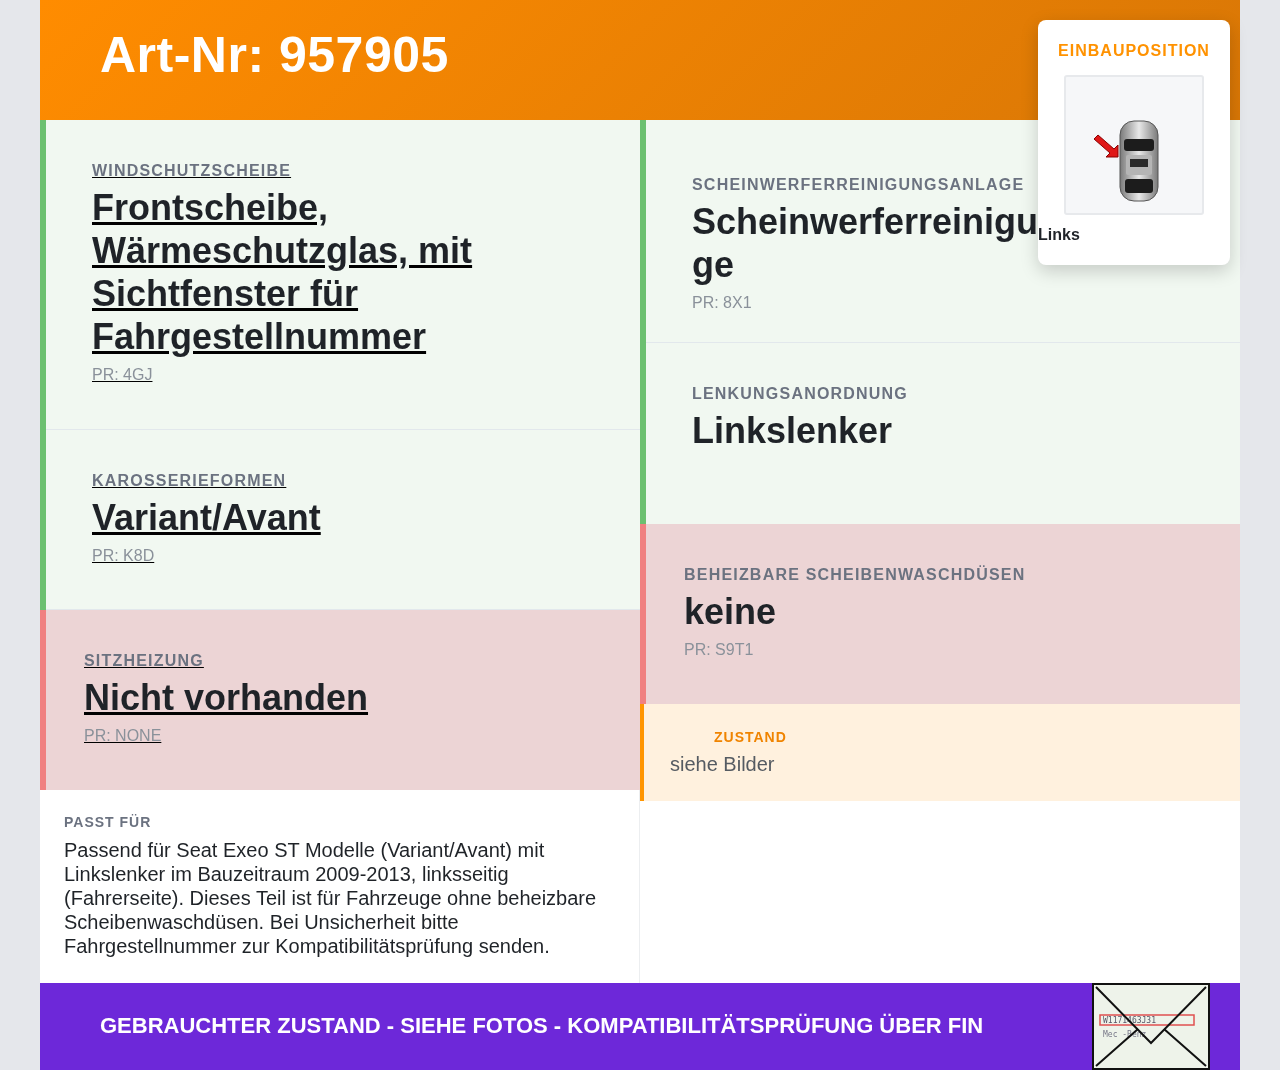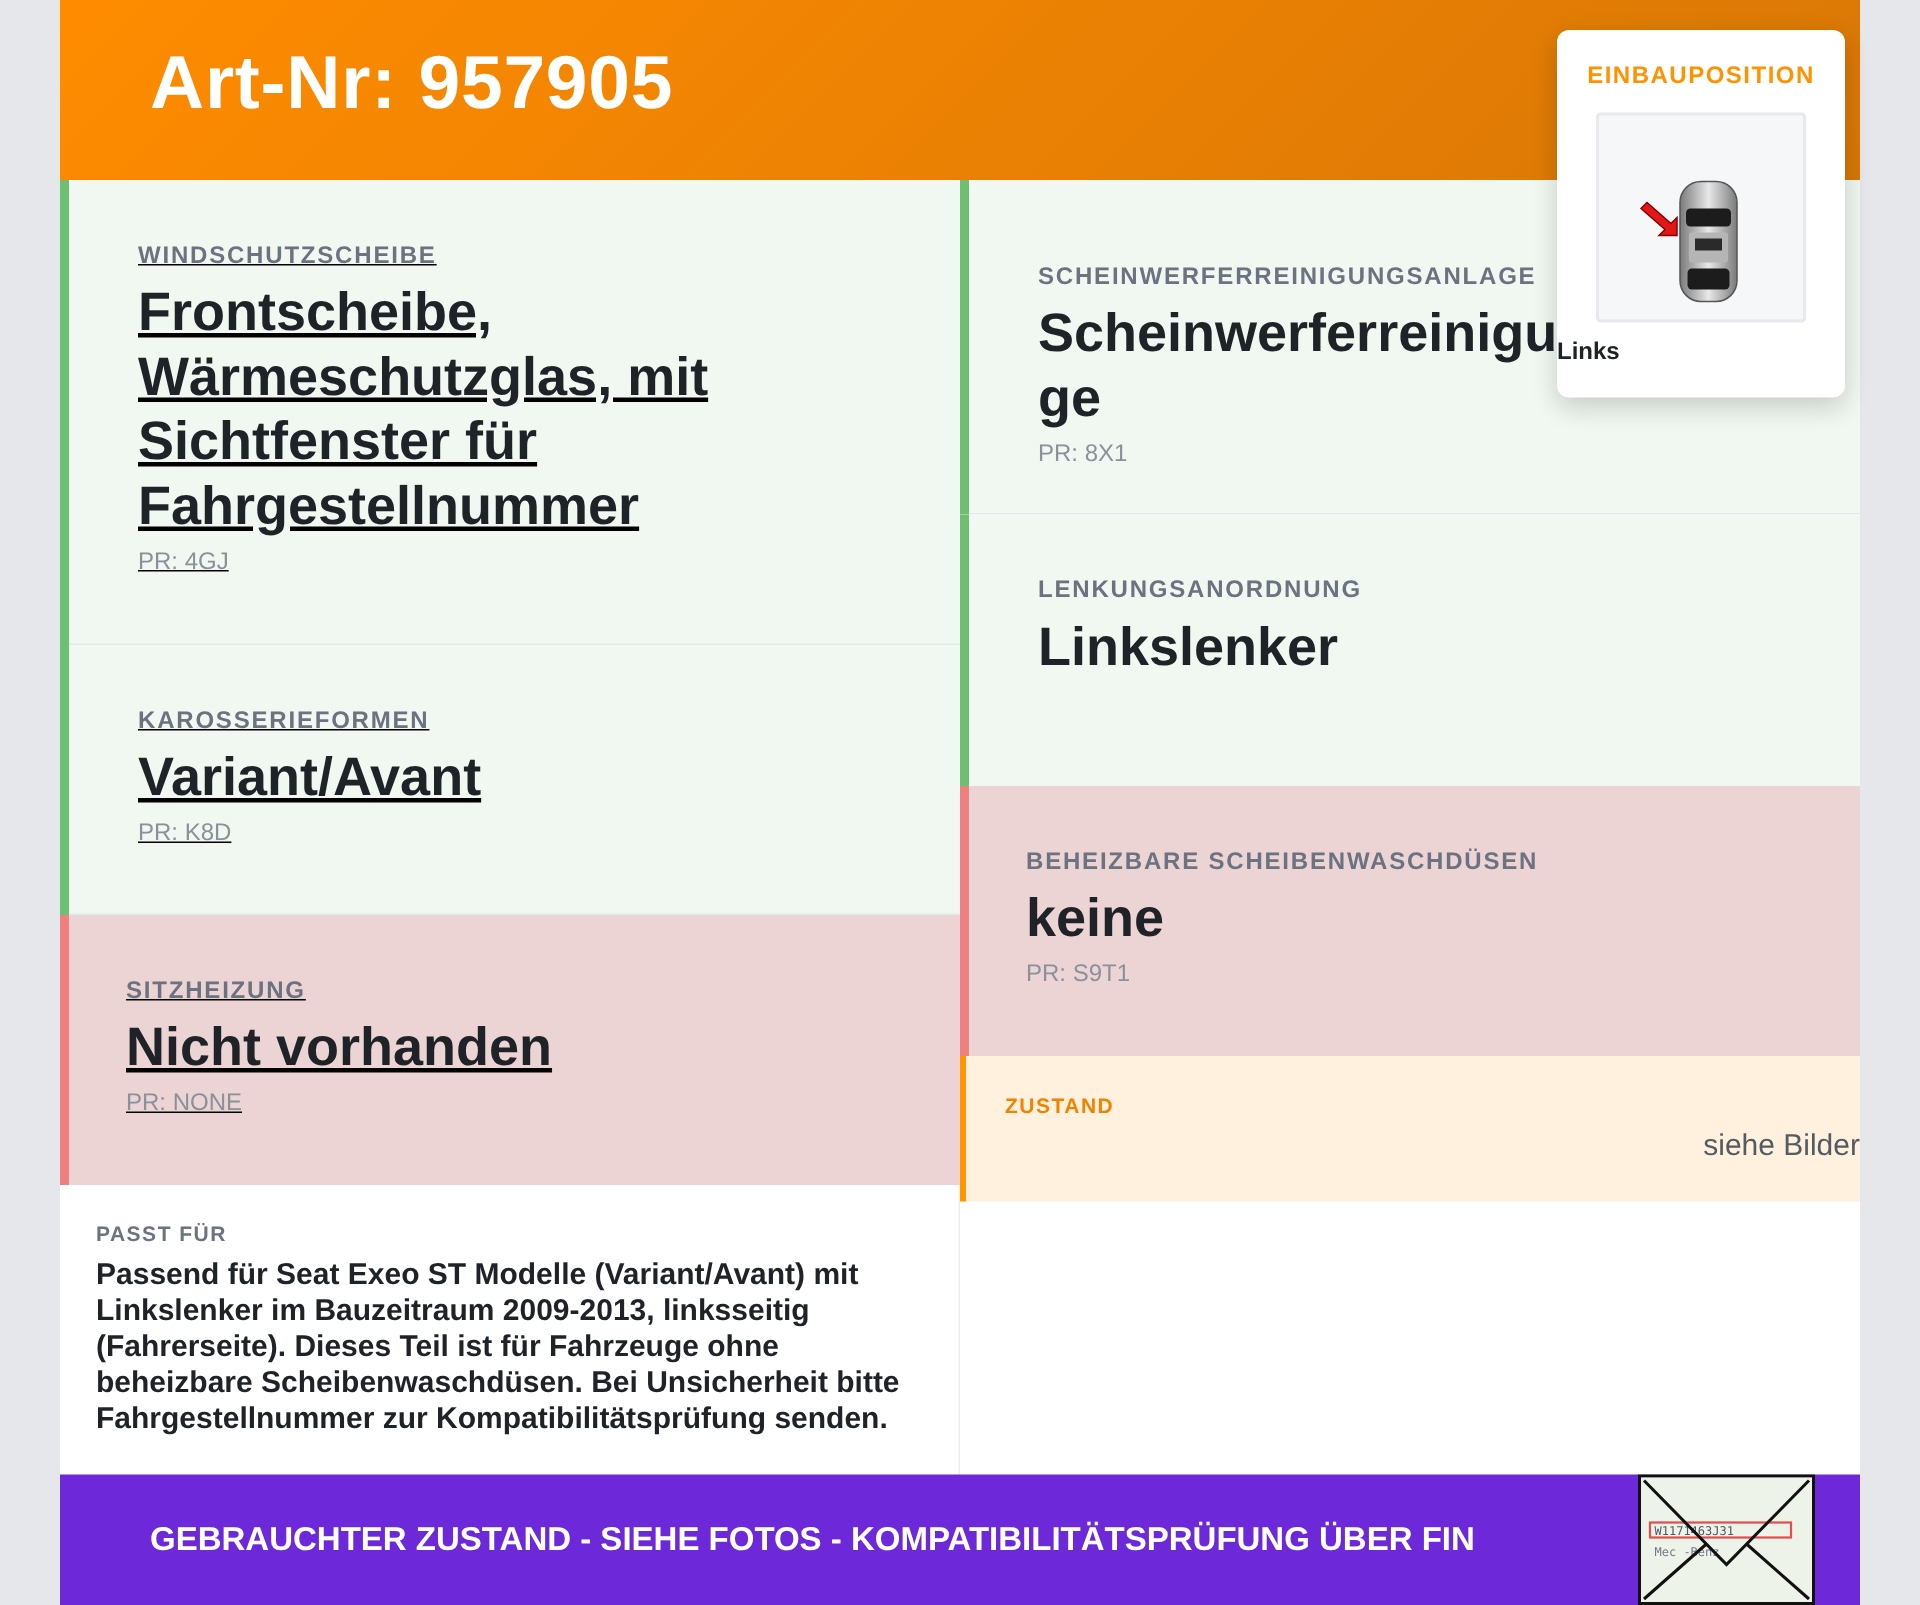--- a/index.html
+++ b/index.html
@@ -40,28 +40,28 @@
     text-transform: uppercase;
   }
   .card-value {
     color: #1f2328; font-size: 36px; font-weight: bold; line-height: 43px; margin-top: 6px;
   }
   .card-pr { color: #8a919a; font-size: 16px; margin-top: 8px; }
   .zustand {
     position: relative; width: 600px; height: 97px;
     background: #fff1de; border-left: 4px solid #ff9500; padding-left: 26px; padding-top: 25px;
   }
-  .zustand-label { color: #f08400; font-size: 14px; font-weight: bold; letter-spacing: 1px; }
-  .zustand-value { color: #555b62; font-size: 20px; margin-top: 8px; text-align: right; }
+  .zustand-label { color: #f08400; font-size: 14px; font-weight: bold; letter-spacing: 1px; margin-left: 44px; }
+  .zustand-value { color: #555b62; font-size: 20px; margin-top: 8px; }
   .passt {
     position: absolute; left: 0; top: 790px; width: 600px; height: 193px;
     padding: 24px 24px 0 24px; border-right: 1px solid #eceef0;
   }
   .passt-label { color: #6b7280; font-size: 14px; font-weight: bold; letter-spacing: 1px; }
-  .passt-text { color: #1f2328; font-size: 20px; font-weight: bold; line-height: 24px; margin-top: 8px; }
+  .passt-text { color: #1f2328; font-size: 20px; font-weight: normal; line-height: 24px; margin-top: 8px; }
   .footer {
     position: absolute; left: 0; top: 983px; width: 1200px; height: 87px; background: #6d28d9;
   }
   .footer-text {
     position: absolute; left: 60px; top: 30px; color: #ffffff; font-size: 22px; font-weight: bold;
   }
   .fin-thumb {
     position: absolute; left: 1052px; top: 0; width: 118px; height: 87px;
     background: #eef3ea; border: 2px solid #111;
   }

